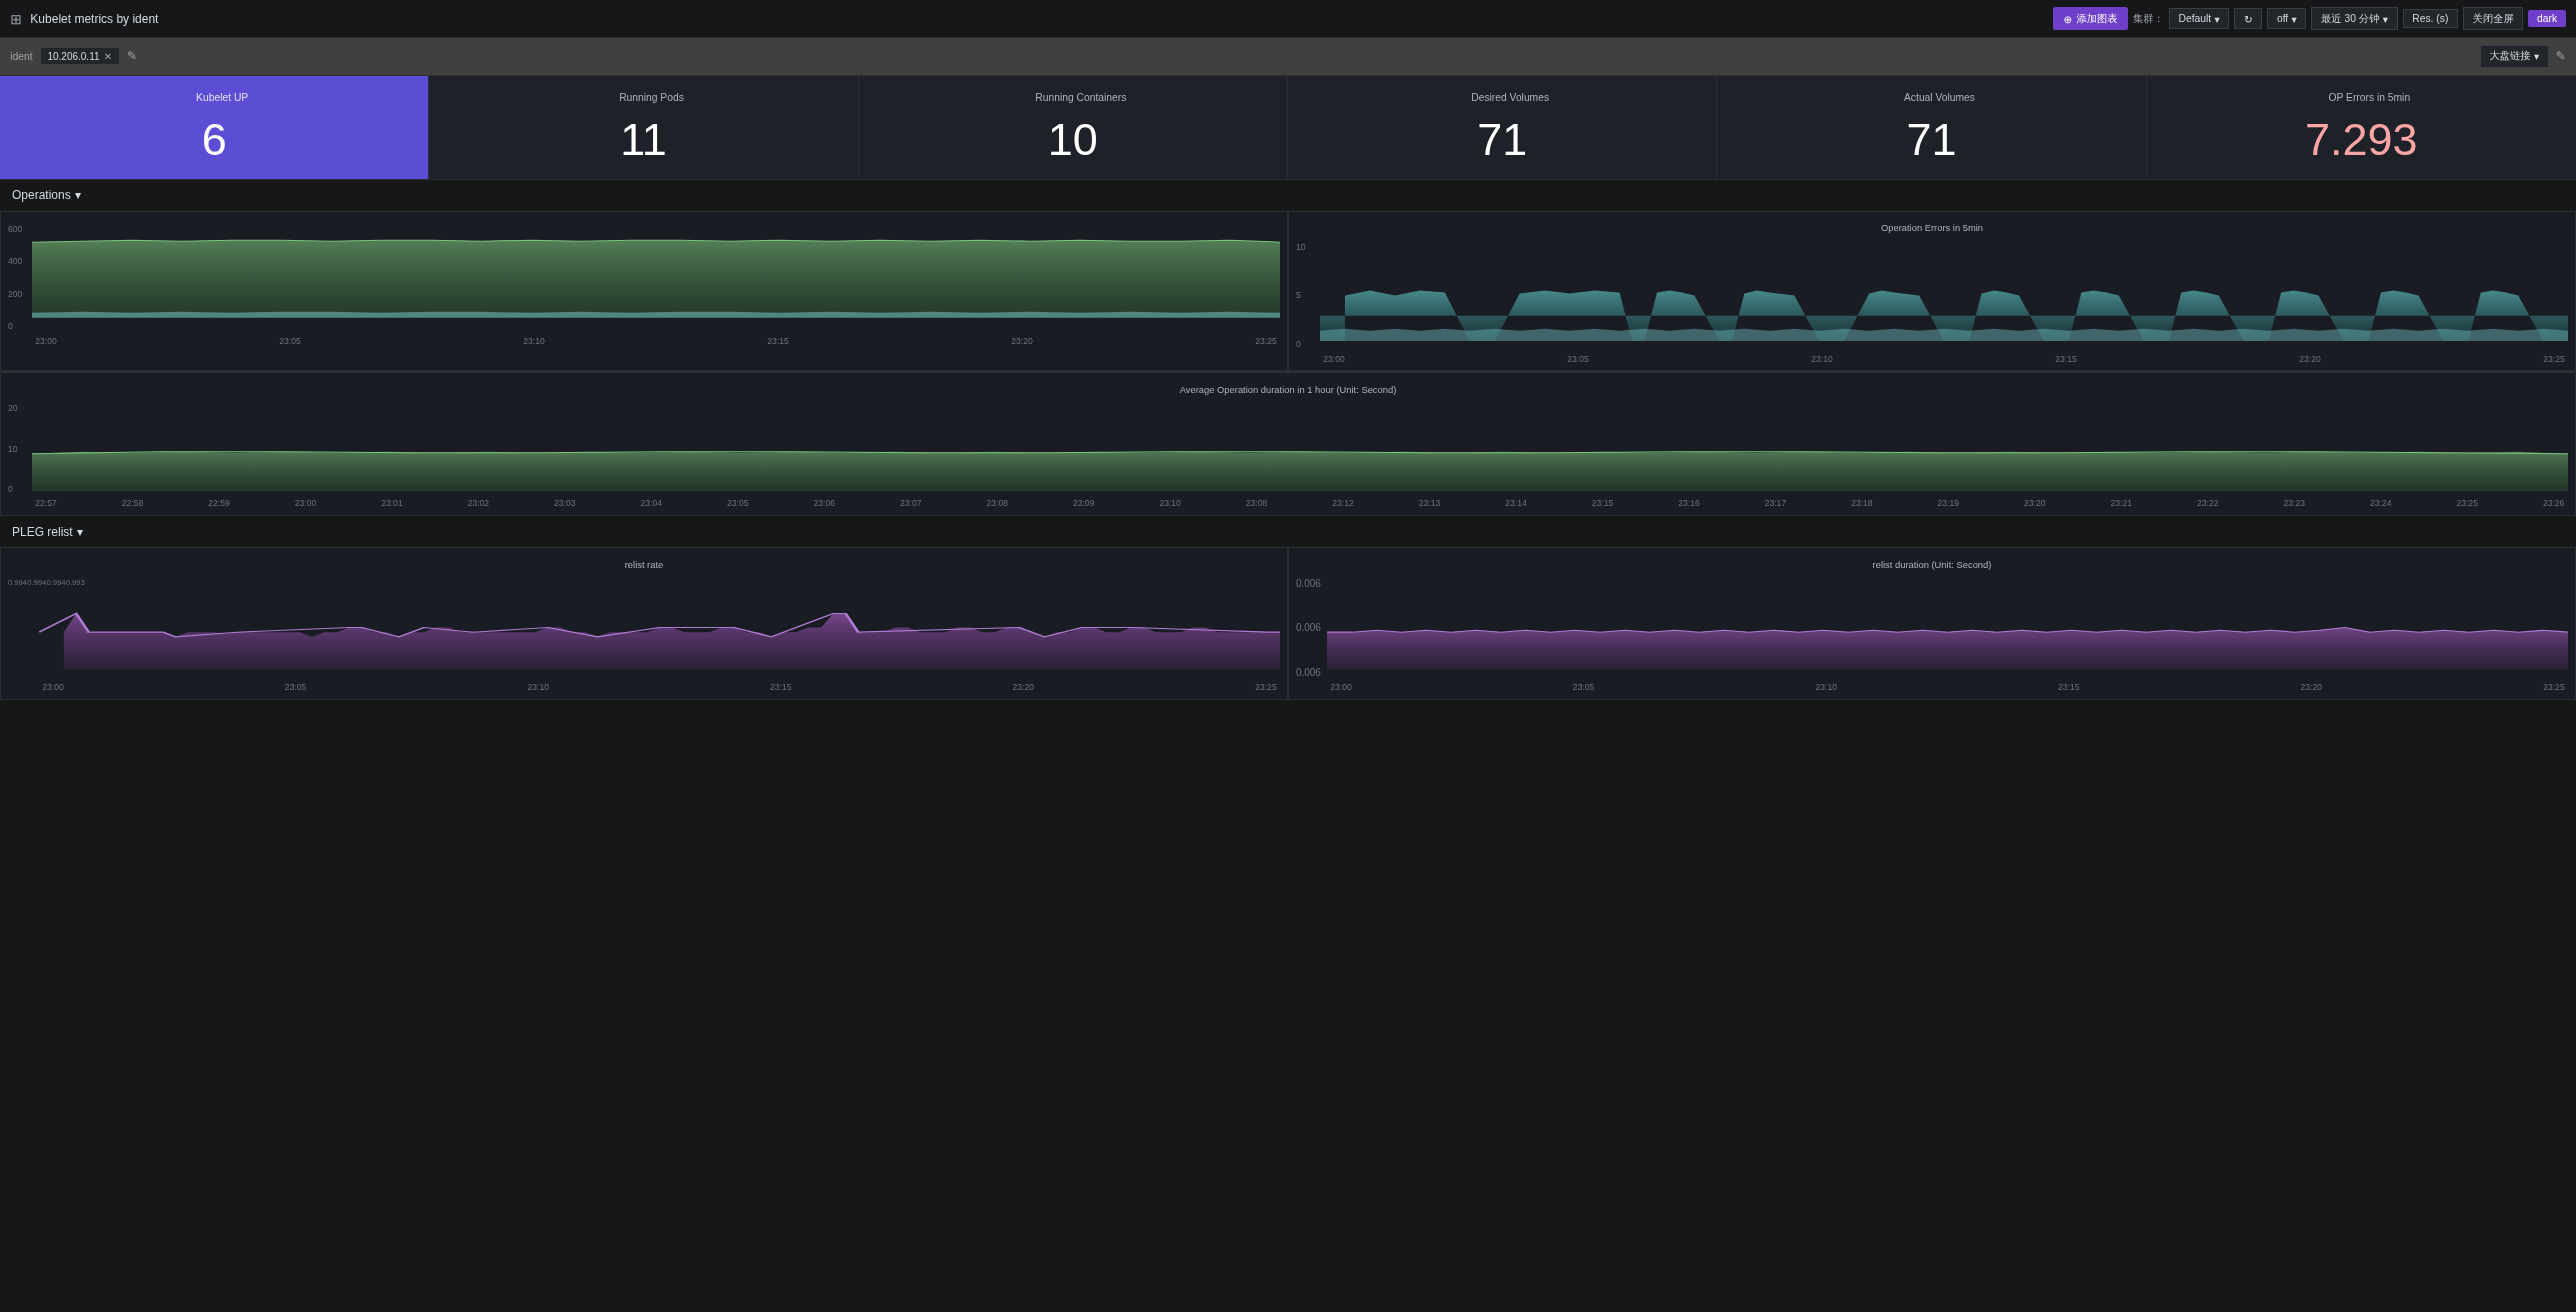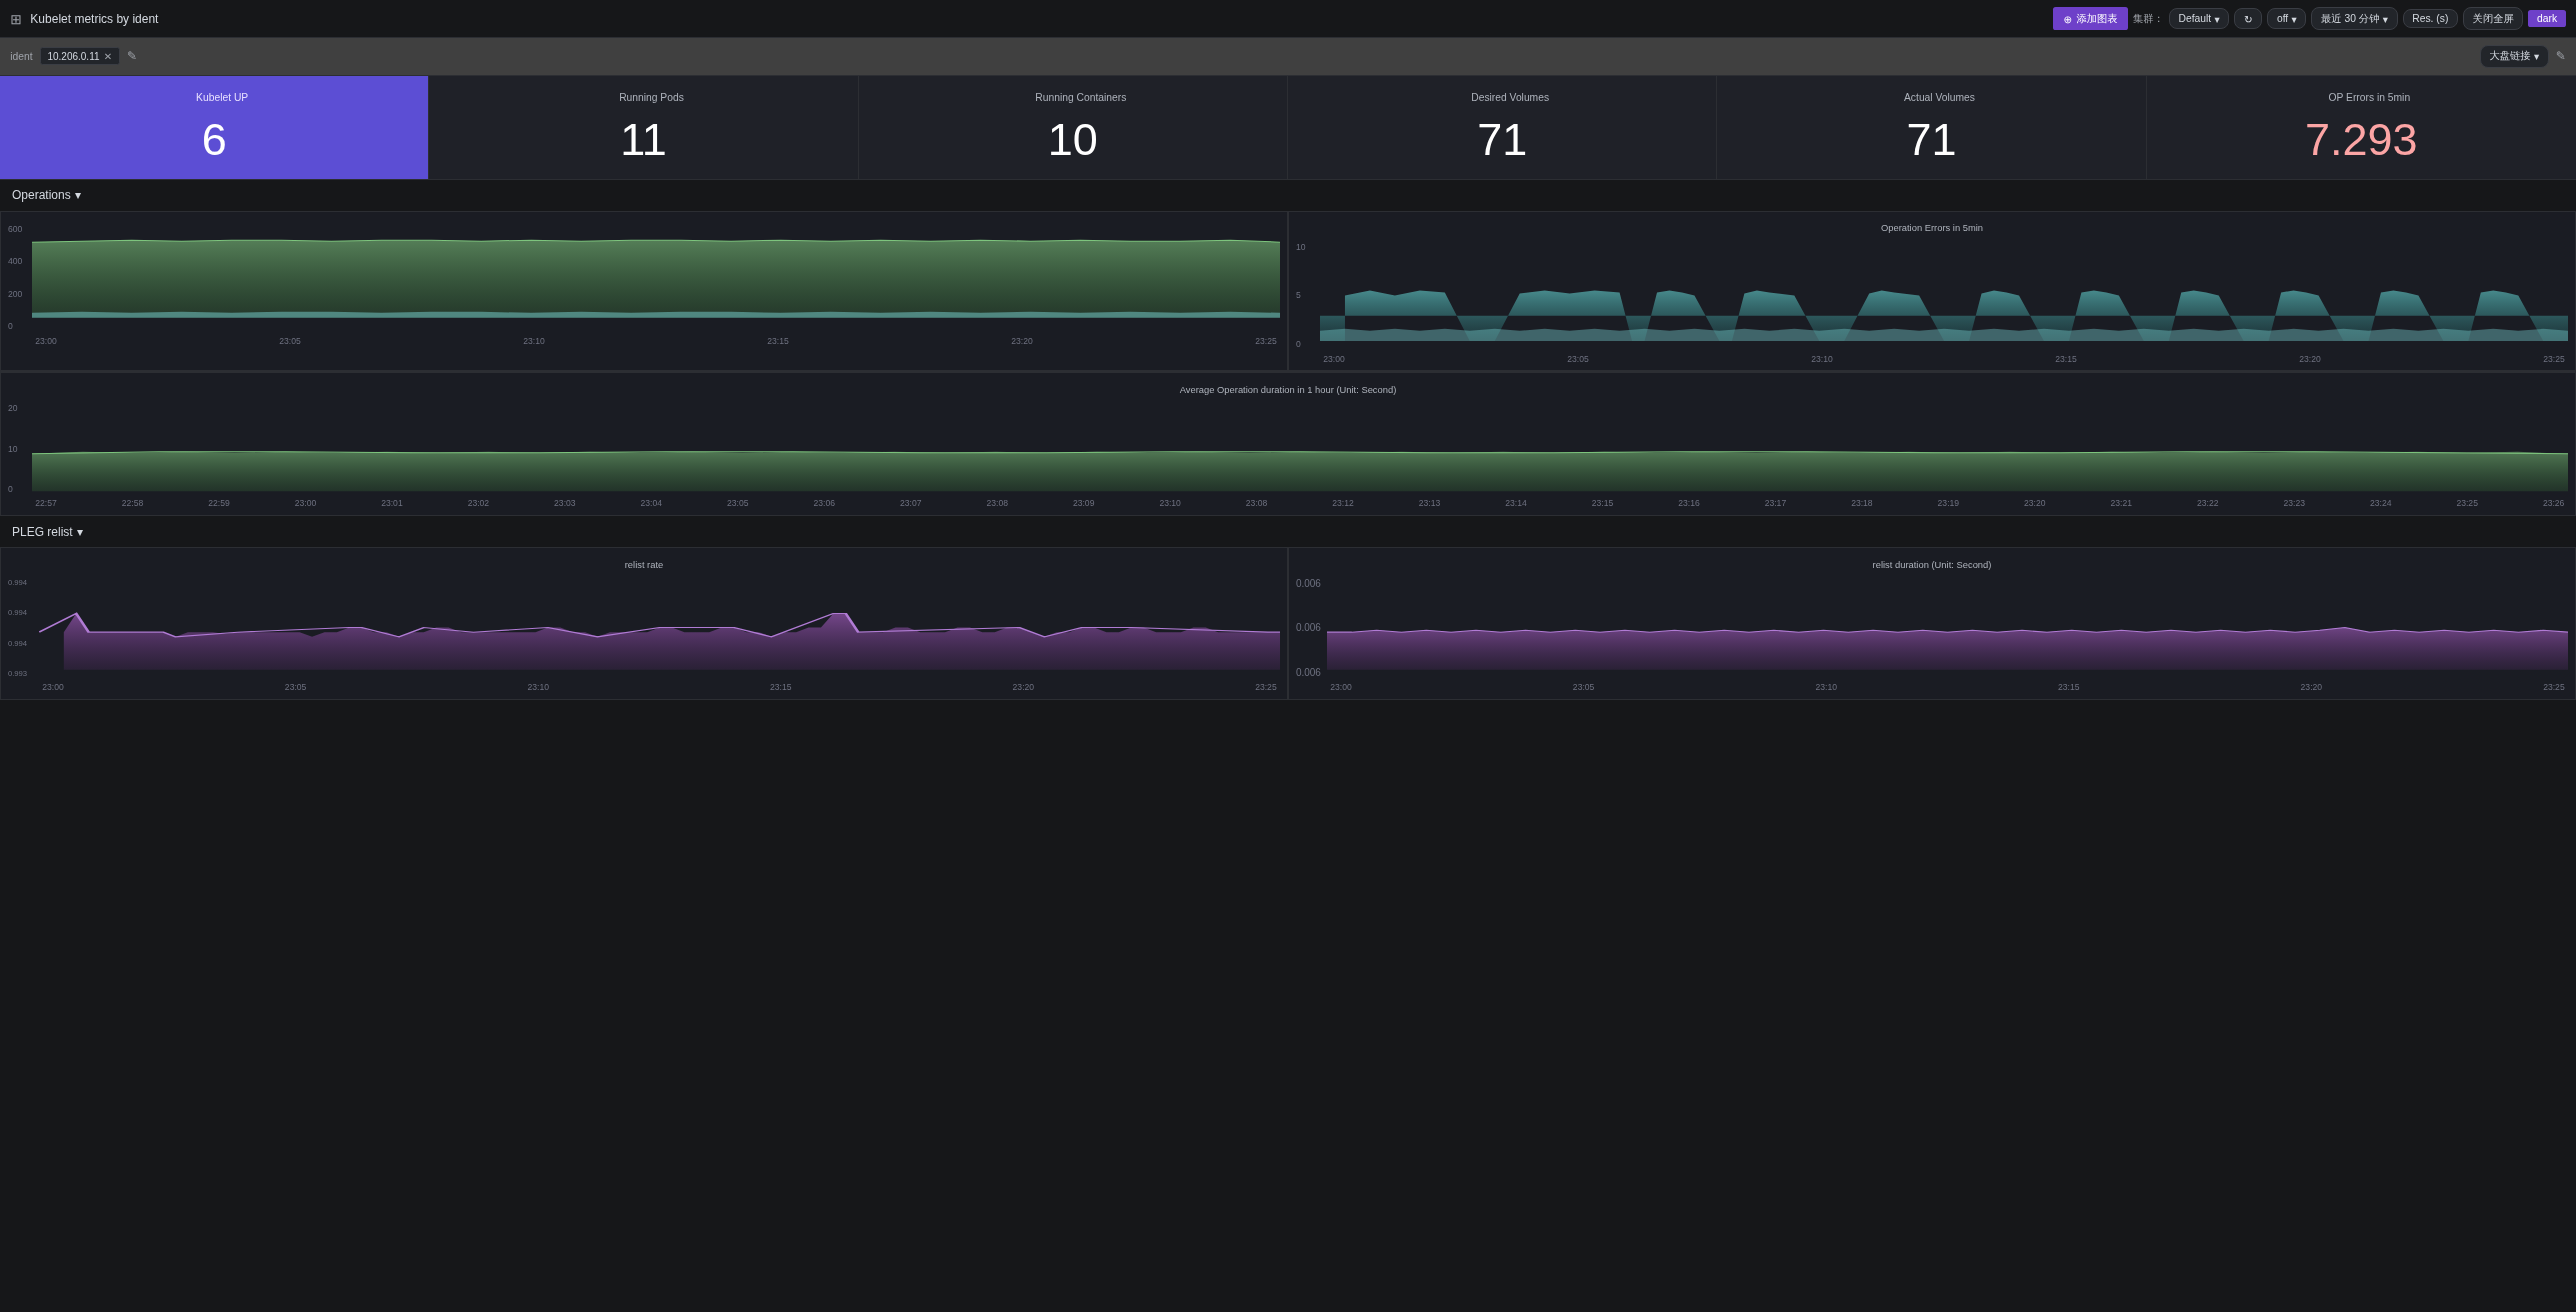--- a/index.html
+++ b/index.html
@@ -43,21 +43,21 @@
       font-size: 10.3px;
       display: flex;
       align-items: center;
       gap: 4.3px;
     }
     .topbar-control {
       background: #22252a;
       border: 0.9px solid #3a3d44;
       color: #d4d9e0;
       padding: 3.4px 8.6px;
-      border-radius: 8px;
+      border-radius: 0;
       cursor: pointer;
       font-size: 10.3px;
       display: flex;
       align-items: center;
       gap: 3.4px;
     }
     .topbar-control-label {
       color: #9fa3aa;
       font-size: 10.3px;
     }
@@ -440,21 +440,21 @@
 <div class="pleg-section">
   <div class="section-header">
     <span>PLEG relist</span>
     <span>▾</span>
   </div>
   <div class="charts-bottom-row">
 
     <div class="chart-panel">
       <div class="chart-title">relist rate</div>
       <div style="display:flex; height:103px;">
-        <div style="position:relative; width:31px; display:flex; flex-direction:column; justify-content:space-between; font-size:7.7px; color:#6e7180; padding:1.7px 0;">
+        <div style="position:relative; width:31px; display:flex; font-size:7.7px; color:#6e7180; padding:1.7px 0;">
           <span>0.994</span>
           <span>0.994</span>
           <span>0.994</span>
           <span>0.993</span>
         </div>
         <div style="flex:1; position:relative;">
           <svg class="svg-chart" viewBox="0 0 500 110" preserveAspectRatio="none">
             <defs>
               <linearGradient id="gPleg" x1="0" y1="0" x2="0" y2="1">
                 <stop offset="0%" stop-color="#9b59b6" stop-opacity="0.7"></stop>

